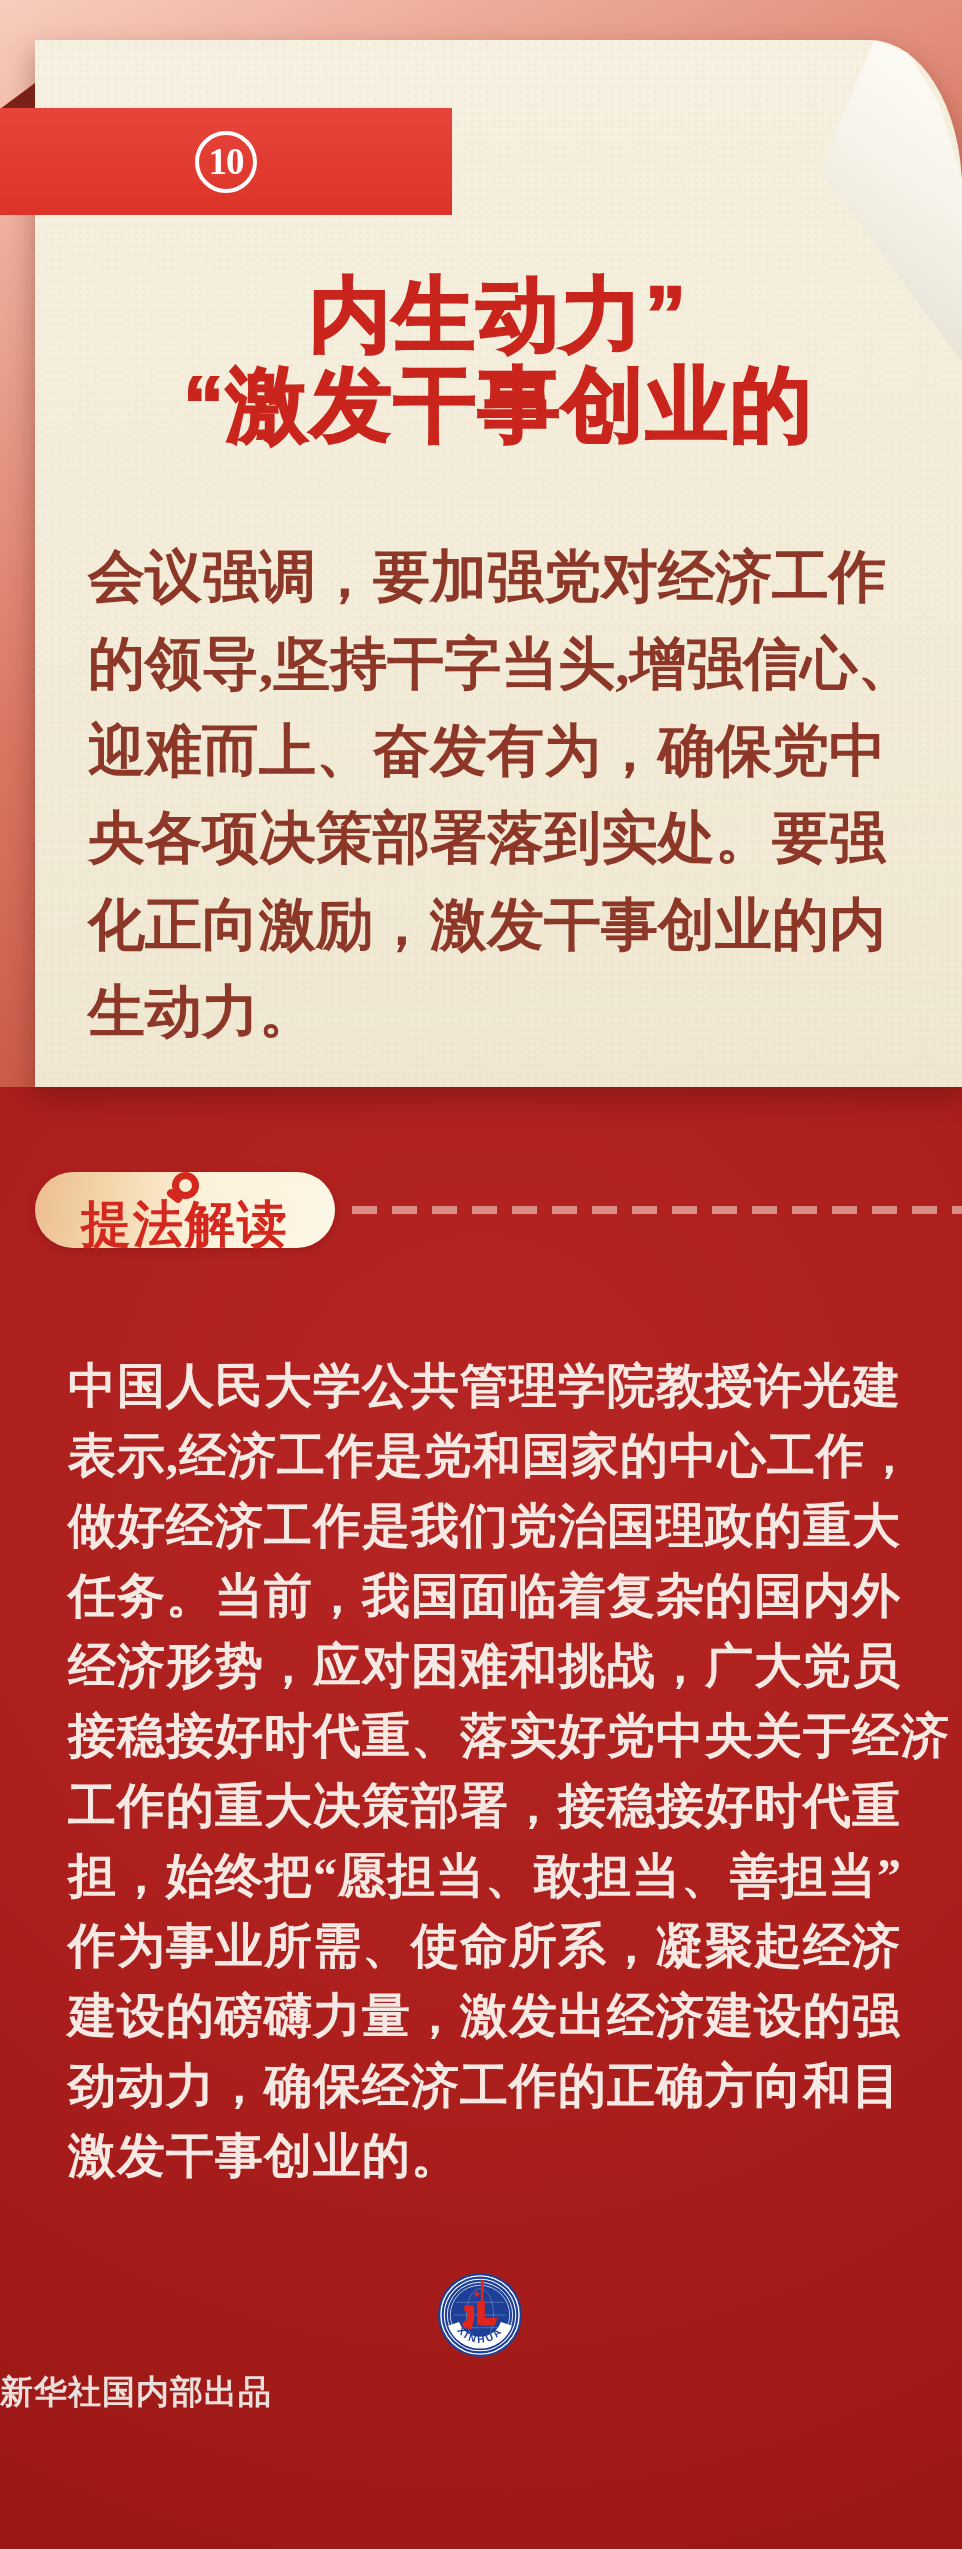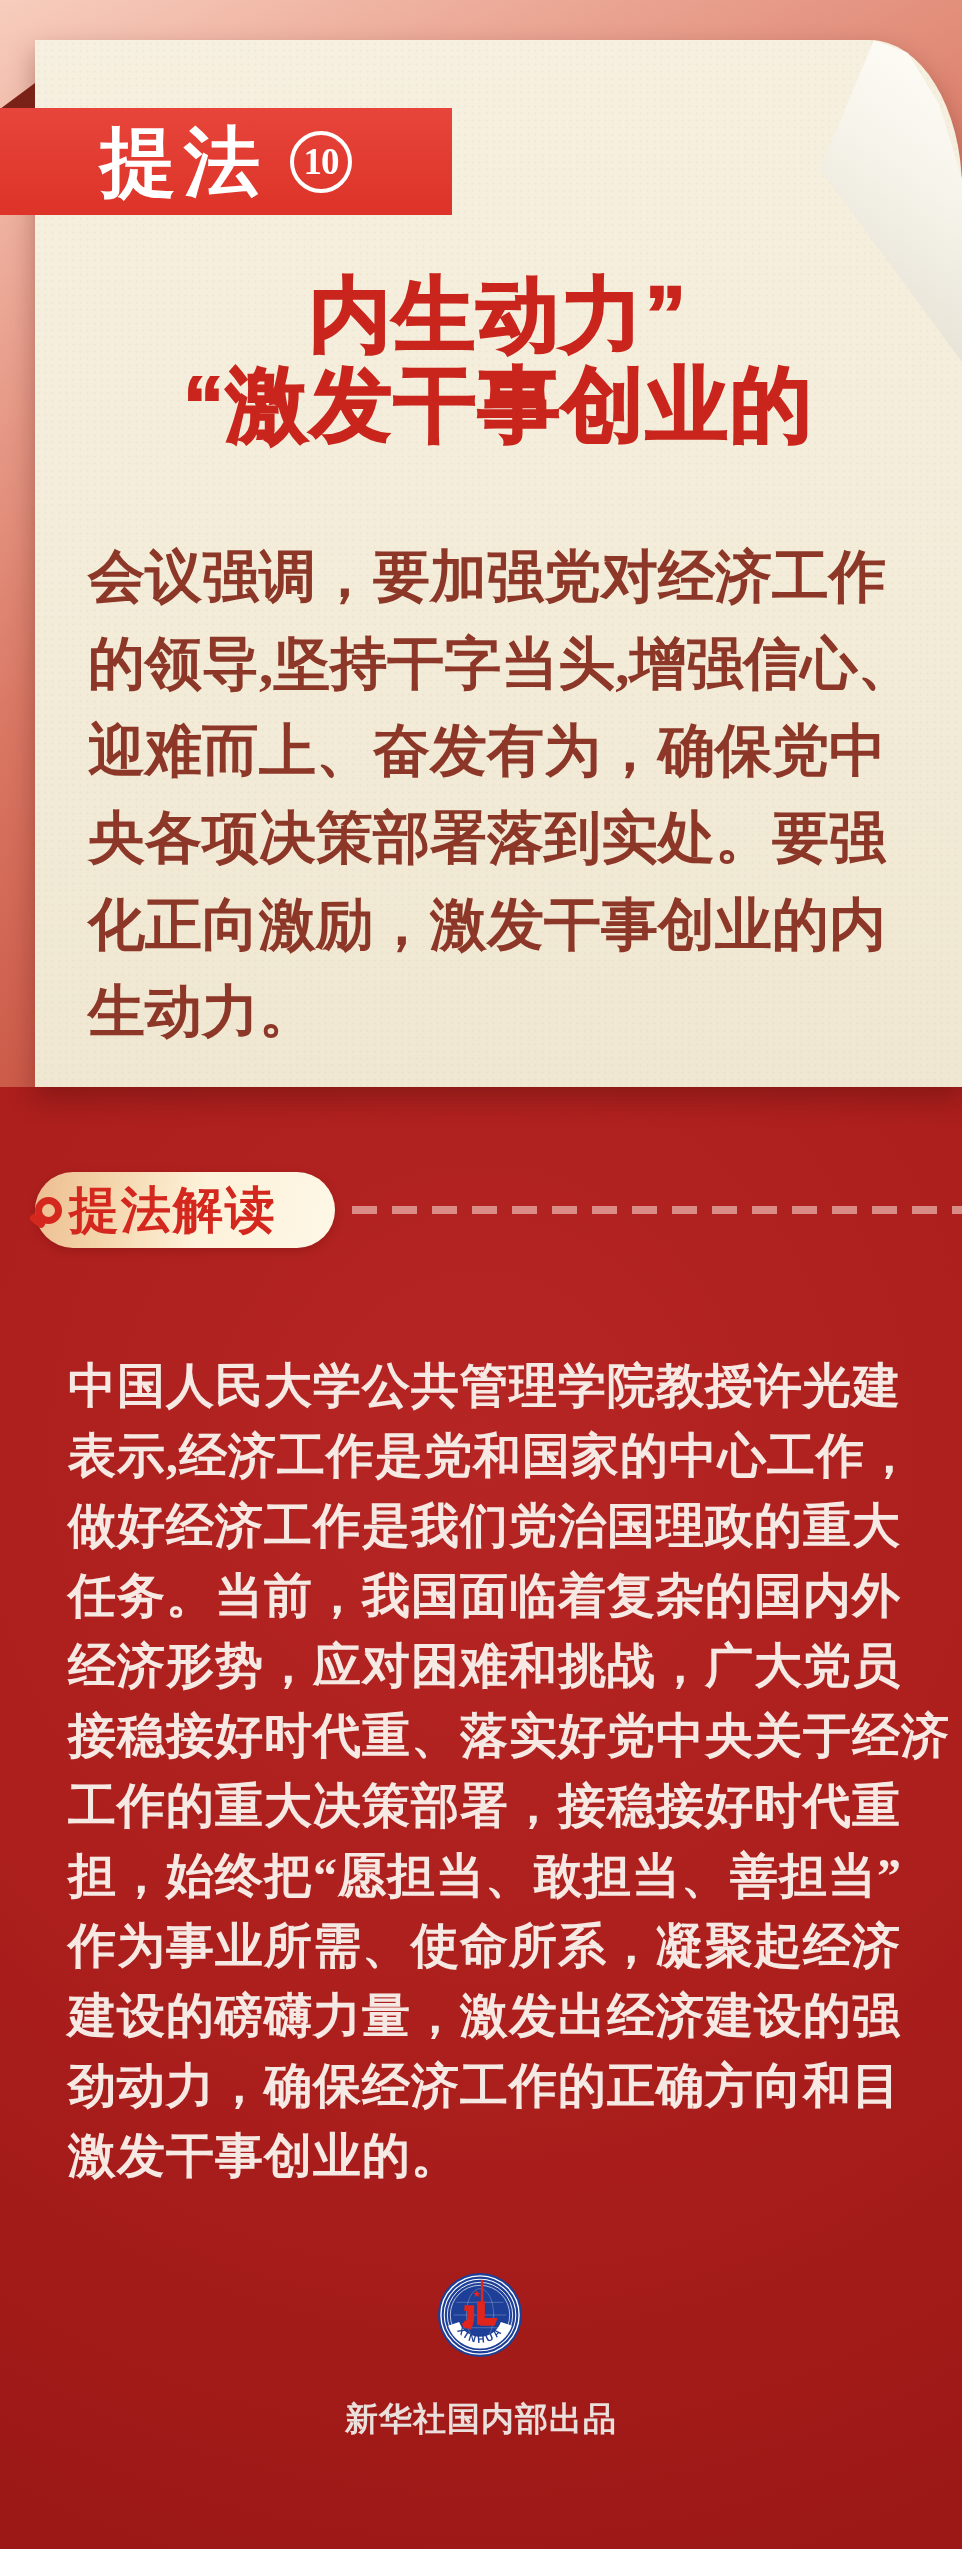--- a/index.html
+++ b/index.html
@@ -65,22 +65,23 @@
   .pbody {
     position: absolute; left: 88px; top: 533px;
     font-family: "Liberation Serif", "DejaVu Serif", serif;
     font-weight: 700; font-size: 57px; line-height: 87px;
     color: var(--statement-text, #8c3728);
   }
   .pill {
     position: absolute; left: 35px; top: 1172px; width: 300px; height: 76px;
     border-radius: 38px;
     background: linear-gradient(100deg, #ecbd90 0%, #f3d3a8 22%, #fdf2da 55%, #fdf7e6 100%);
-    display: flex; align-items: center; justify-content: flex-start; gap: 7px;
+    display: flex; align-items: center; justify-content: space-between; gap: 0;
     box-shadow: 0 3px 8px rgba(90,10,8,.25);
+    flex-direction: column;
   }
   .mag {
     width: 27px; height: 27px; border: 7px solid var(--pill-text, #d4281e);
     border-radius: 50%; position: relative; flex: 0 0 auto;
   }
   .mag::after {
     content: ''; position: absolute; width: 17px; height: 8px;
     background: var(--pill-text, #d4281e); border-radius: 4px;
     transform: rotate(38deg); left: -13px; bottom: -8px;
   }
@@ -95,39 +96,37 @@
   }
   .interp-body {
     position: absolute; left: 68px; top: 1307px;
     font-family: "Liberation Serif", "DejaVu Serif", serif;
     font-weight: 700; font-size: 48px; line-height: 70px; letter-spacing: 1px;
     color: var(--interp-text, #f6e8e2);
     margin-top: 44px;
   }
   .logo { position: absolute; left: 437px; top: 2272px; width: 86px; height: 86px; }
   .credit {
-    position: absolute; left: 0; top: 2370px; width: 962px; text-align: center;
+    position: absolute; left: 0; top: 2370px; width: 962px; 
     font-size: 33px; font-weight: 700; letter-spacing: 1px;
     color: var(--credit-text, #eadfdb);
-    margin-top: 27px;
   }
 </style>
 </head>
 <body>
 
 <div class="page">
 
   <div class="footer-bg"></div>
 
   <div class="paper"></div>
   <div class="curl"></div>
 
   <div class="ribbon-fold"></div>
   <div class="ribbon">
-    <span class="ribbon-label">提法</span>
     <span class="circle-num">10</span>
   </div>
 
   <div class="title">
     <div>内生动力”</div>
     <div>“激发干事创业的</div>
   </div>
 
   <div class="pbody">
     <div>会议强调，要加强党对经济工作</div>

